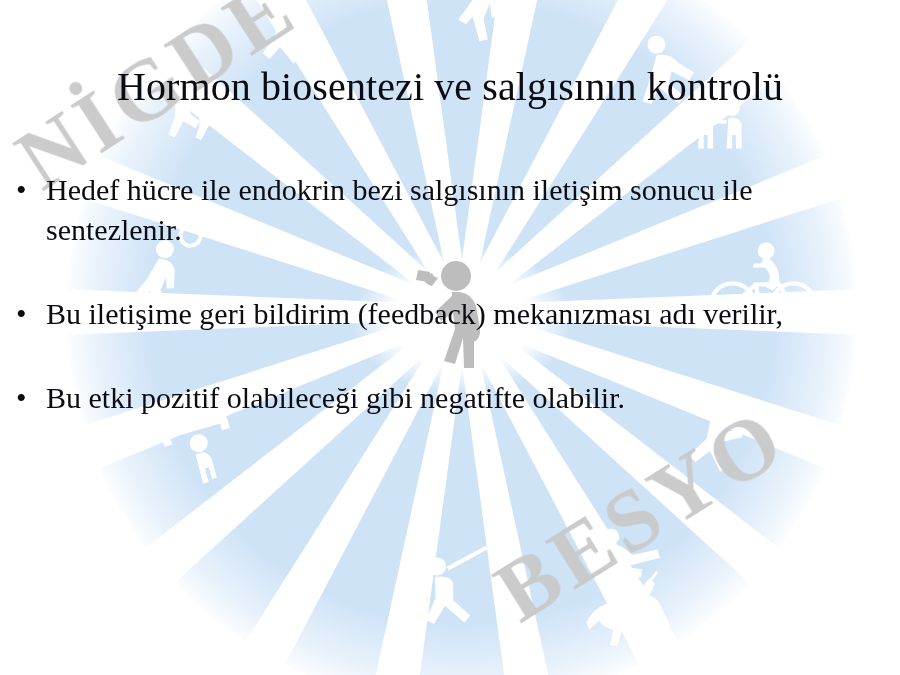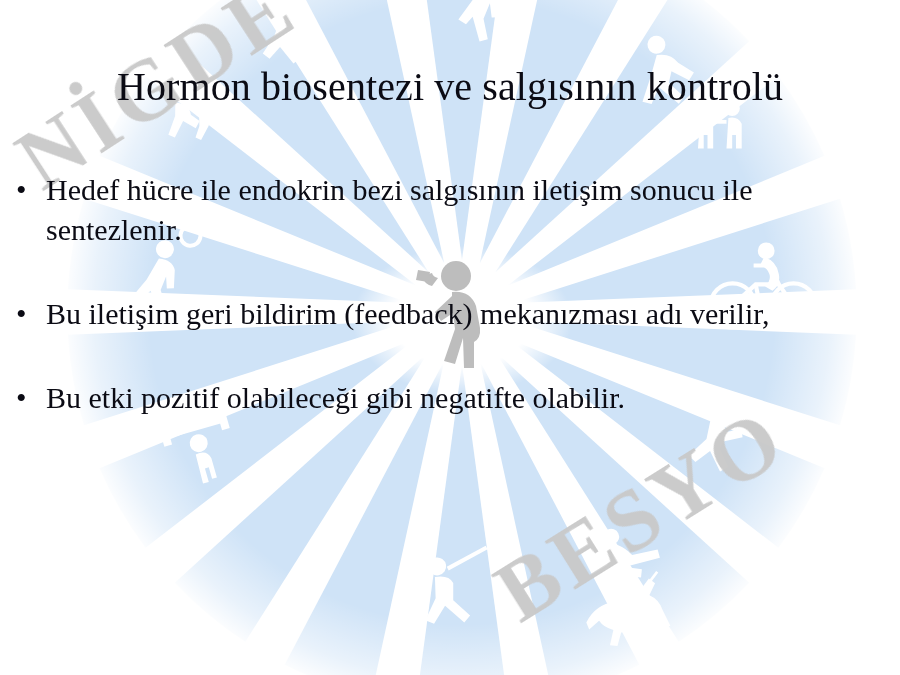--- a/index.html
+++ b/index.html
@@ -253,21 +253,21 @@
 
     <h1 class="slide-title">Hormon biosentezi ve salgısının kontrolü</h1>
 
     <ul class="bullet-list">
       <li class="bullet-item">
         <span class="bullet-marker">•</span>
         <span class="bullet-text">Hedef hücre ile endokrin bezi salgısının iletişim sonucu ile sentezlenir.</span>
       </li>
       <li class="bullet-item gap">
         <span class="bullet-marker">•</span>
-        <span class="bullet-text">Bu iletişim geri bildirim (feedback) mekanızması adı verilir,</span>
+        <span class="bullet-text">Bu iletişime geri bildirim (feedback) mekanızması adı verilir,</span>
       </li>
       <li class="bullet-item gap">
         <span class="bullet-marker">•</span>
         <span class="bullet-text">Bu etki pozitif olabileceği gibi negatifte olabilir.</span>
       </li>
     </ul>
 
   </div>
 </div>
 

